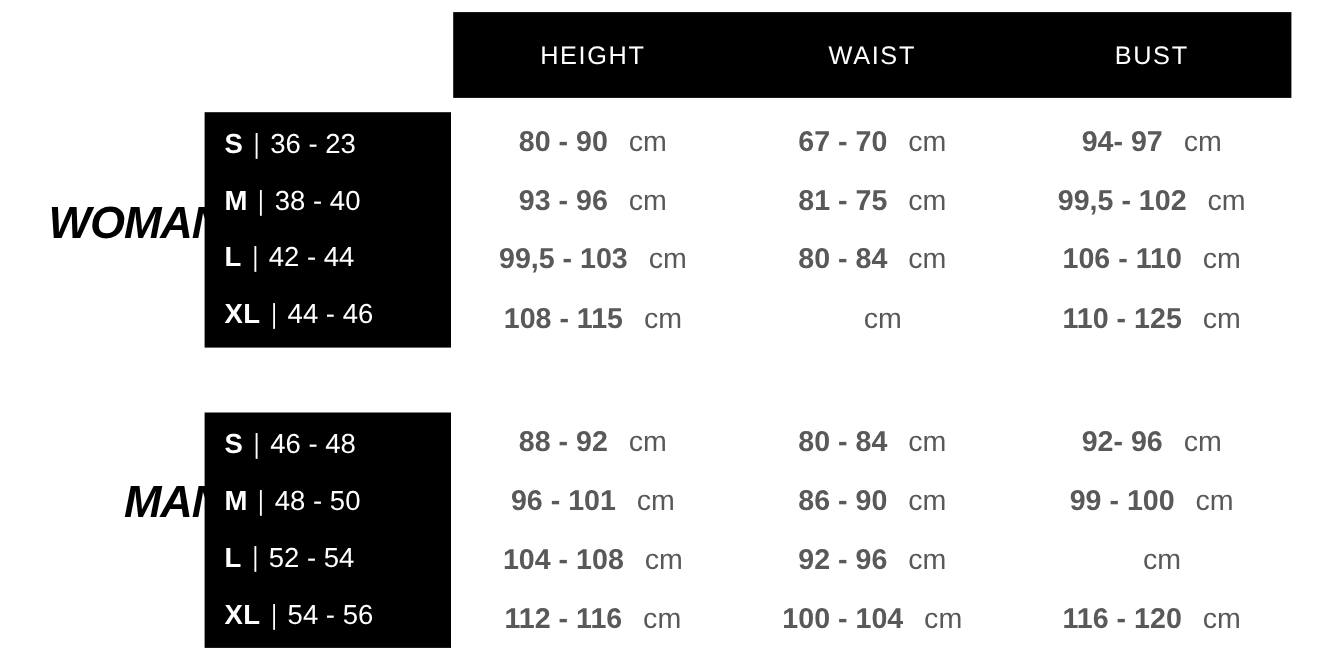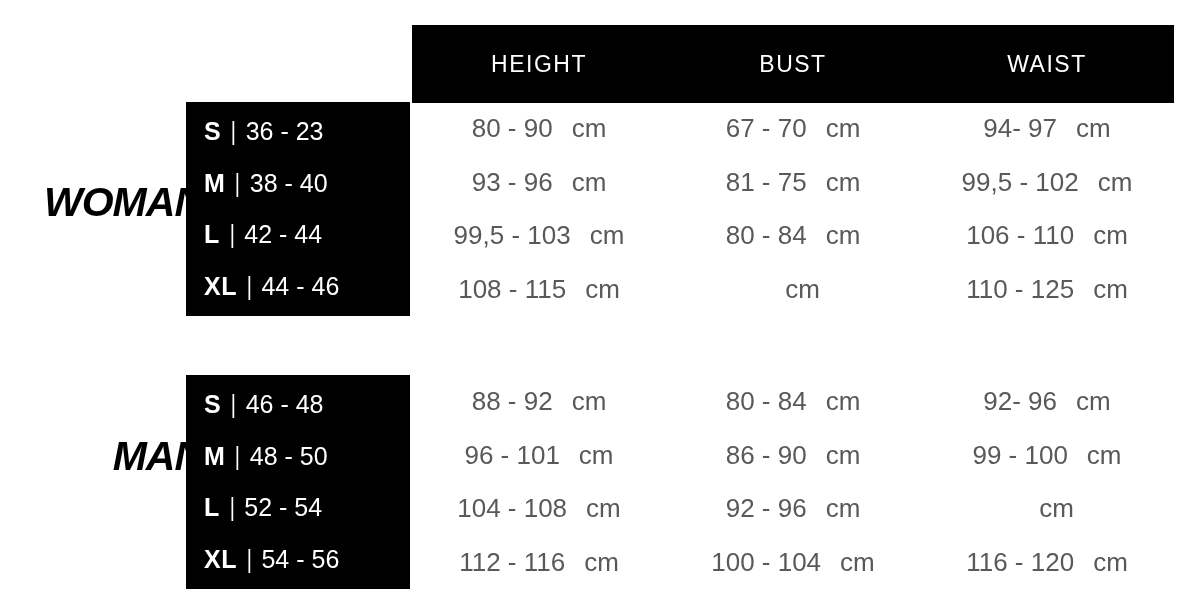--- a/index.html
+++ b/index.html
@@ -7,21 +7,21 @@
     position: relative;
     width: 1200px;
     height: 611px;
     background: #ffffff;
     font-family: "Liberation Sans", sans-serif;
     overflow: hidden;
   }
   
   .header-bar {
     position: absolute;
-    left: 412px; top: 25px;
+    left: 412px; top: 11px;
     width: 762px; height: 78px;
     background: #000000;
     display: flex;
   }
   .hcol {
     flex: 1;
     display: flex;
     align-items: center;
     justify-content: center;
     color: #ffffff;
@@ -81,32 +81,32 @@
   .data-grid.woman { top: 102px; }
   .data-grid.man   { top: 375px; }
   .cell {
     display: flex;
     align-items: center;
     justify-content: center;
     color: #58595b;
     font-size: 26px;
     white-space: nowrap;
   }
-  .num  { font-weight: 400; }
+  .num  { font-weight: 700; }
   .unit { margin-left: 19px; font-weight: 400; }
 </style>
 </head>
 <body>
 
 <div class="canvas">
 
   <div class="header-bar">
     <div class="hcol">HEIGHT</div>
+    <div class="hcol">WAIST</div>
     <div class="hcol">BUST</div>
-    <div class="hcol">WAIST</div>
   </div>
 
   <div class="side-label woman">WOMAN</div>
 
   <div class="size-box woman">
     <div class="size-row">
       <span class="sz">S</span>
       <span class="sep">|</span>
       <span class="rg">36 - 23</span>
     </div>

